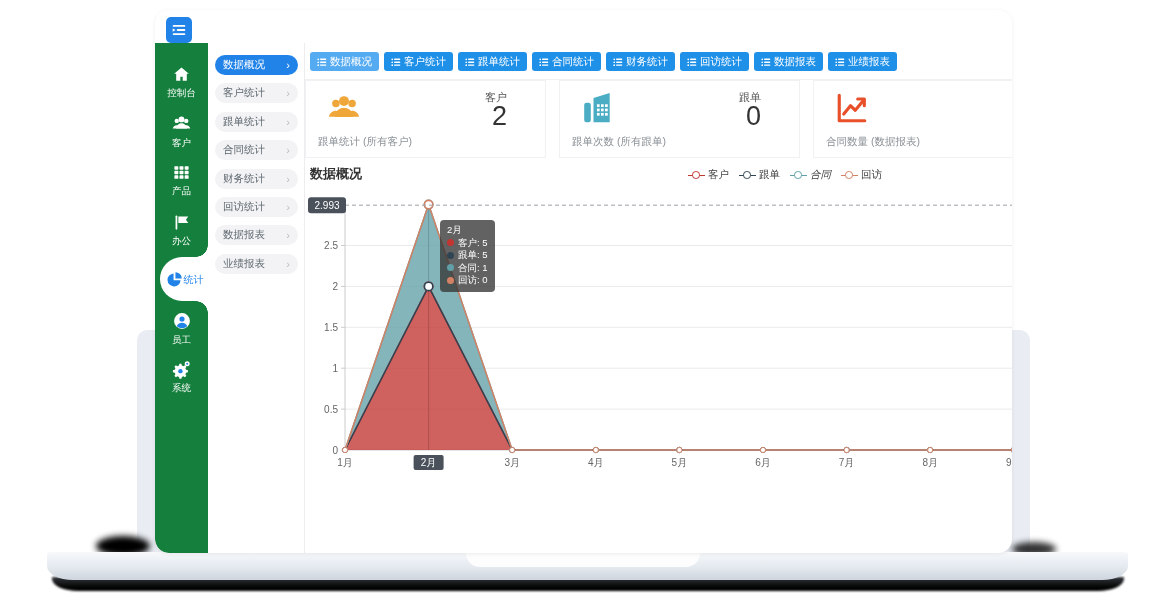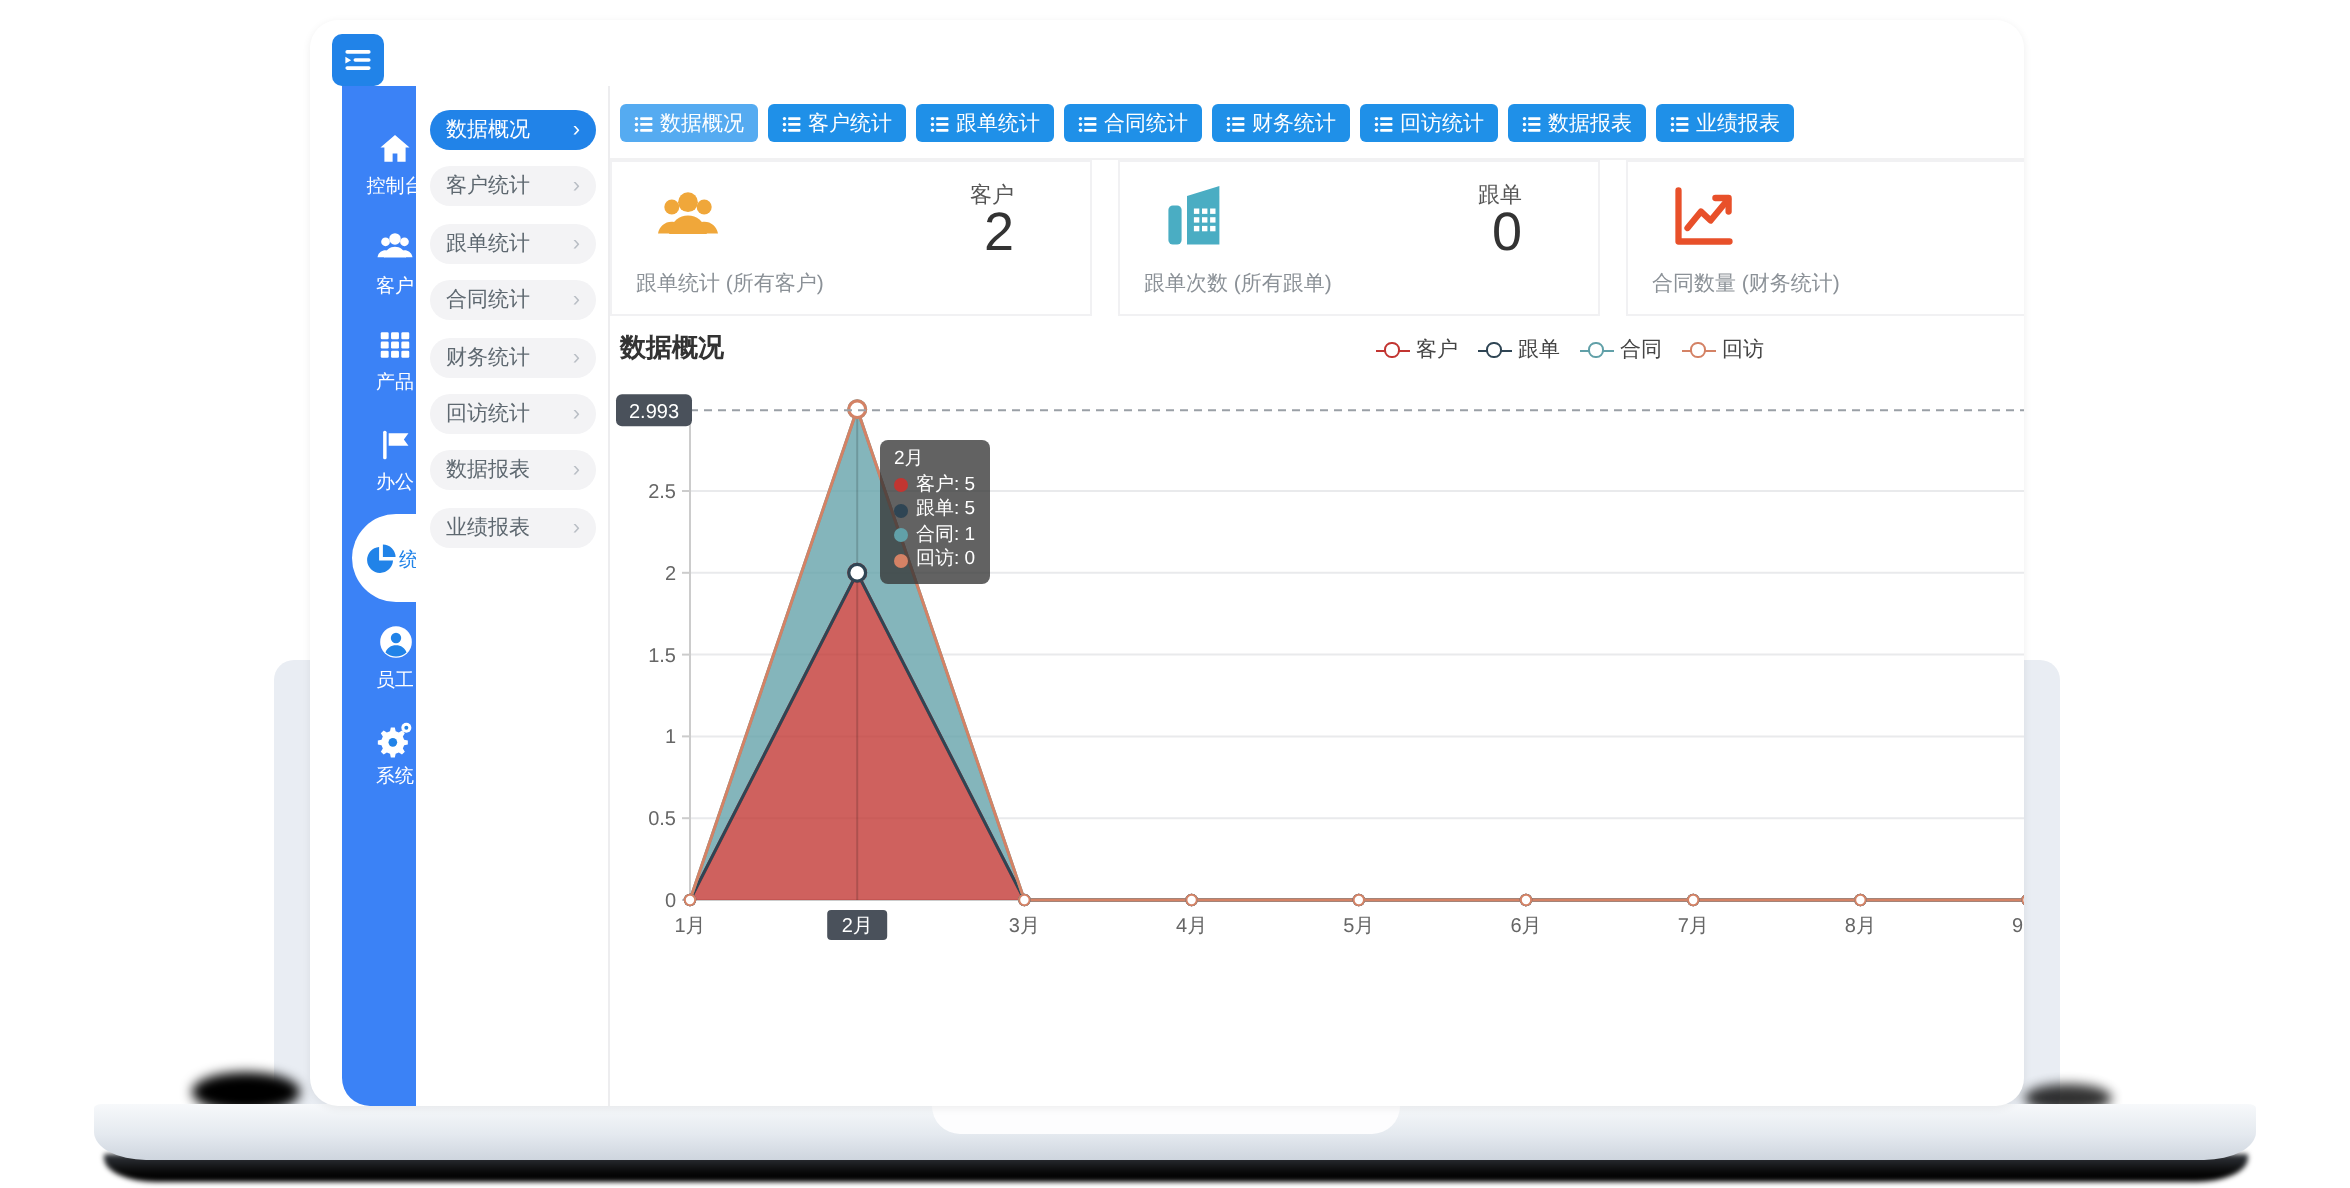--- a/index.html
+++ b/index.html
@@ -18,21 +18,21 @@
               border-radius:0 0 14px 14px;}
   .base-shadow{position:absolute;left:52px;top:577px;width:1072px;height:14px;z-index:2;
                background:linear-gradient(180deg,#33373d,#050505 70%,#000);
                border-radius:0 0 26px 26px / 0 0 12px 12px;filter:blur(1.2px);}
   
   .app{position:absolute;left:155px;top:10px;width:857px;height:543px;background:#fff;
        border-radius:14px;z-index:5;overflow:hidden;box-shadow:0 1px 4px rgba(0,0,0,.07);}
   .hamburger{position:absolute;left:11px;top:7px;width:26px;height:26px;border-radius:5px;
              background:#2183e8;display:flex;align-items:center;justify-content:center;cursor:pointer;}
   
-  .side{position:absolute;left:16px;top:33px;bottom:0;width:53px;background:#3b82f6;
+  .side{position:absolute;left:0;top:33px;bottom:0;width:53px;background:#15803d;
         border-radius:0 0 0 14px;}
   .side-item{position:absolute;left:0;width:53px;text-align:center;cursor:pointer;}
   .side-item svg{display:block;margin:0 auto;}
   .side-item .lbl{display:block;font-size:10px;color:#fff;margin-top:2px;transform:scale(.95);}
   .active-pill{position:absolute;left:5px;right:0;top:214px;height:44px;background:#fff;
                border-radius:22px 0 0 22px;display:flex;flex-direction:row;align-items:center;
                justify-content:center;cursor:pointer;}
   .active-pill .lbl{font-size:10px;color:#2183e8;margin-top:1px;}
   .notch-t,.notch-b{position:absolute;right:0;width:12px;height:12px;}
   .notch-t{top:202px;background:radial-gradient(circle at 0 0,rgba(0,0,0,0) 11.5px,#fff 12px);}
@@ -364,42 +364,42 @@
           <span class="icn">
             <svg width="36" height="36" viewBox="0 0 24 24">
                 <g fill="none" stroke="#e8502a" stroke-width="2.1" stroke-linecap="round" stroke-linejoin="round">
             <path d="M3.5 3.5v17h17"></path>
                   <path d="M6.5 16l4.5-5.5 3.2 3 5.8-7"></path>
                   <path d="M15.8 6h4.4v4.5"></path>
                 </g>
               </svg></span>
           <span class="metric"></span>
           <span class="val"></span>
-          <span class="cap">合同数量 (财务统计)</span>
+          <span class="cap">合同数量 (数据报表)</span>
         </div>
       </div>
 
       <div class="chart-wrap">
         <div class="ctitle">数据概况</div>
         <div class="legend" id="legend">
             <span class="lg-item" style="color: rgb(68, 68, 68);">
               <span class="lg-mark" style="color: rgb(194, 53, 49);">
                 <span class="line"></span>
                 <span class="dot"></span>
               </span>
               <span>客户</span>
             </span>
             <span class="lg-item" style="color: rgb(68, 68, 68);">
               <span class="lg-mark" style="color: rgb(47, 69, 84);">
                 <span class="line"></span>
                 <span class="dot"></span>
               </span>
               <span>跟单</span>
             </span>
-            <span class="lg-item" style="color: rgb(68, 68, 68);">
+            <span class="lg-item" style="color: rgb(68, 68, 68); font-style: italic;">
               <span class="lg-mark" style="color: rgb(97, 160, 168);">
                 <span class="line"></span>
                 <span class="dot"></span>
               </span>
               <span>合同</span>
             </span>
             <span class="lg-item" style="color: rgb(68, 68, 68); font-family: Liberation Mono, monospace;">
               <span class="lg-mark" style="color: rgb(212, 130, 101);">
                 <span class="line"></span>
                 <span class="dot"></span>

